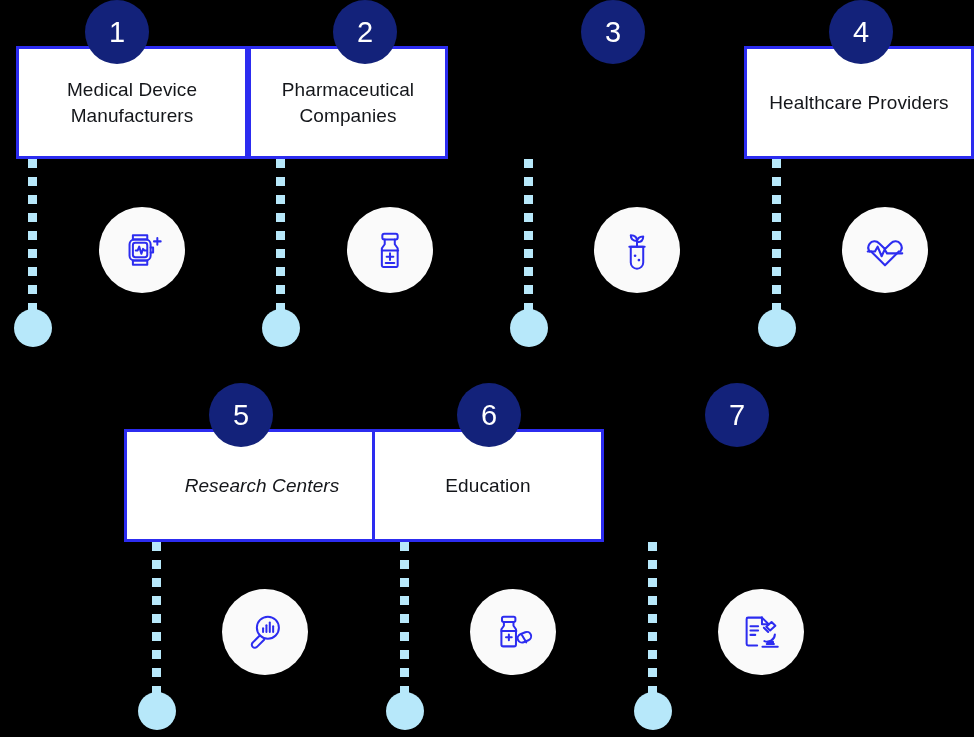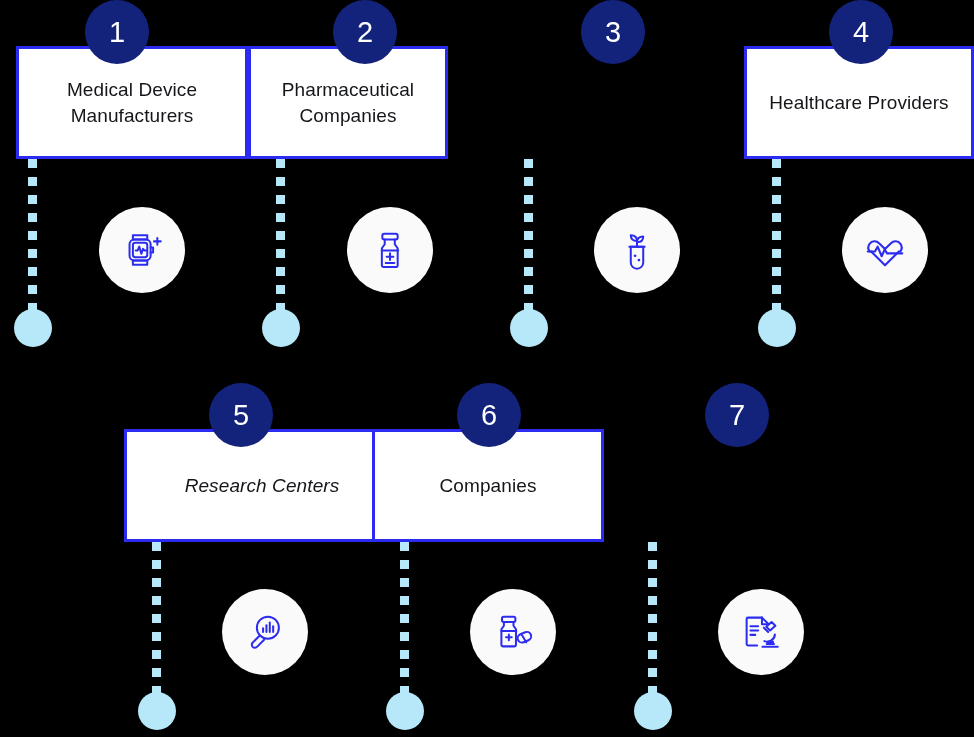--- a/index.html
+++ b/index.html
@@ -189,21 +189,21 @@
   <div class="end-dot" style="left:386px; top:692px;"></div>
 
   <div class="connector" style="left:648px; top:542px; height:152px;"></div>
   <div class="end-dot" style="left:634px; top:692px;"></div>
 
   <div class="node-box" style="left:124px; top:429px; width:276px; height:113px;font-style:italic;">
     <div class="node-label">Research Centers</div>
   </div>
 
   <div class="node-box" style="left:372px; top:429px; width:232px; height:113px;">
-    <div class="node-label">Companies</div>
+    <div class="node-label">Education</div>
   </div>
 
 
   <div class="badge" style="left:209px; top:383px;">
     <span>5</span>
   </div>
   <div class="badge" style="left:457px; top:383px;">
     <span>6</span>
   </div>
   <div class="badge" style="left:705px; top:383px;">

